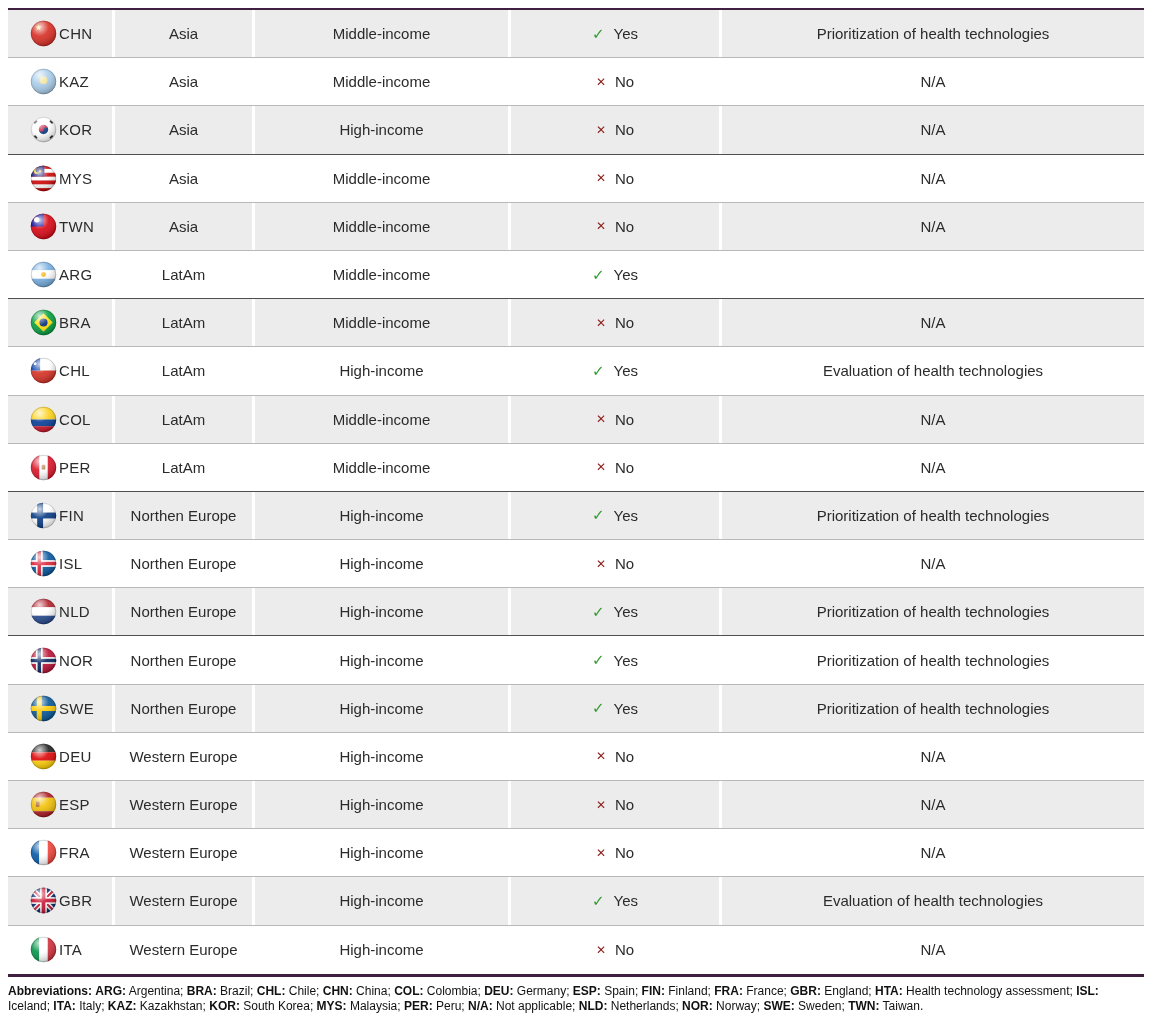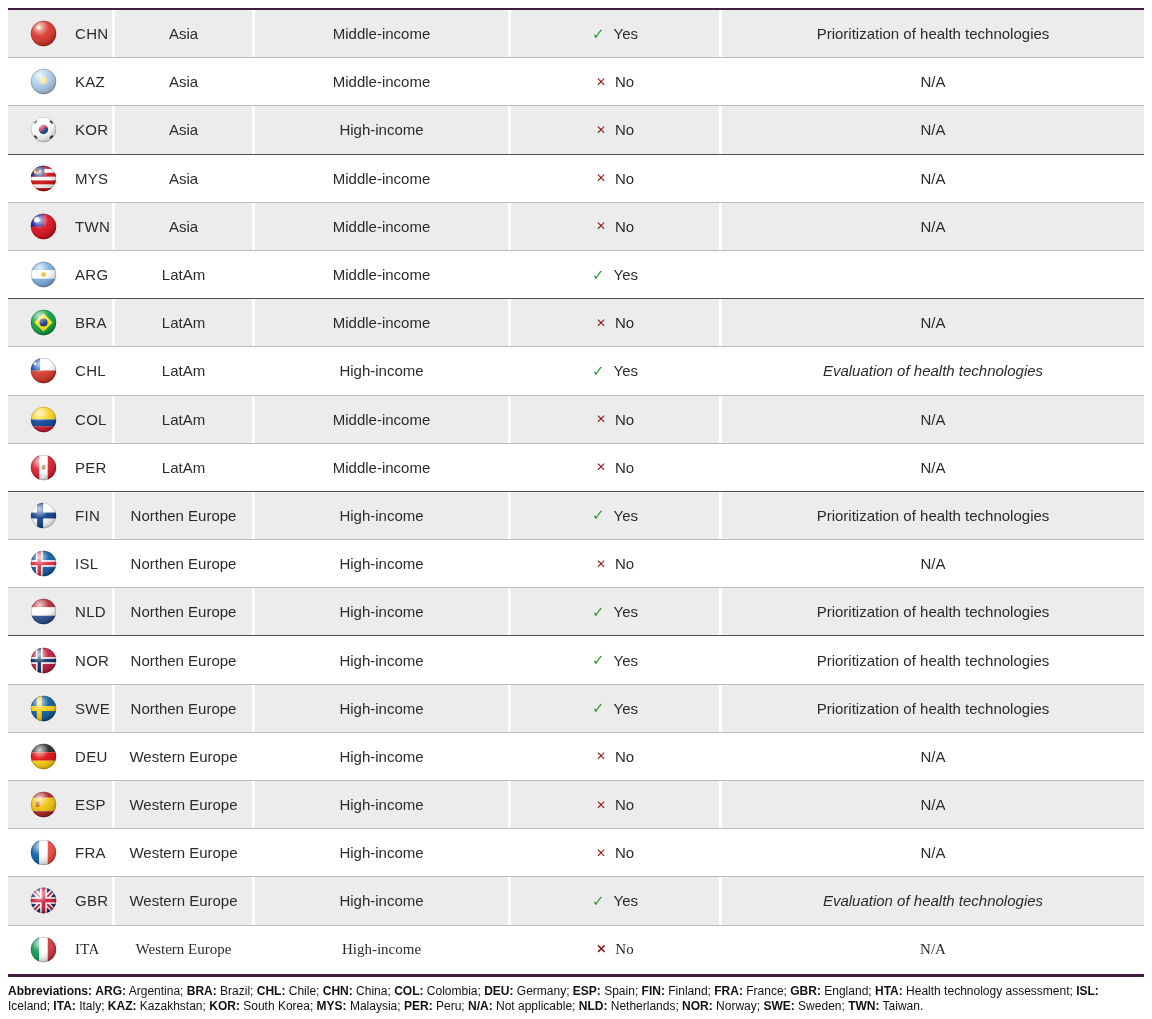--- a/index.html
+++ b/index.html
@@ -14,34 +14,34 @@
   .rows{width:100%;}
   .trow{
     display:grid;
     grid-template-columns:104px 137px 253px 208px 1fr;
     column-gap:3px;
     height:48.2px;
     box-sizing:border-box;
     border-bottom:1px solid #b9b9b9;
   }
   .trow.dark-divider{border-bottom:1.6px solid #4f4f4f;}
-  .trow.last{border-bottom:none;font-family:Liberation Serif, serif;}
+  .trow.last{border-bottom:none;}
   .c{
     display:flex;align-items:center;justify-content:center;
     font-size:15px;color:#2b2b2b;background:#fff;
     overflow:hidden;white-space:nowrap;
   }
   .trow.shaded .c{background:#ececec;}
-  .c.country{justify-content:flex-start;padding-left:22px;gap:18px;}
+  .c.country{justify-content:flex-start;padding-left:22px;gap:2px;}
   .c.country .code{letter-spacing:0.3px;}
   .flag{width:27px;height:27px;flex:0 0 27px;display:inline-flex;}
   .hta-mark{font-weight:700;margin-right:9px;display:inline-block;}
   .hta-mark.yes{color:#2e9b2e;font-size:15px;}
   .hta-mark.no{color:#8e1c1c;font-size:12px;}
-  .desc.italic{font-style:italic;}
+  .desc.italic{}
   .footnote{
     padding-top:7px;
     font-size:12px;line-height:1.26;color:#111;
     text-align:left;
   }
   .fn-abbr{font-weight:700;}
   .fn-prefix{font-weight:700;}
 </style>
 </head>
 <body>

